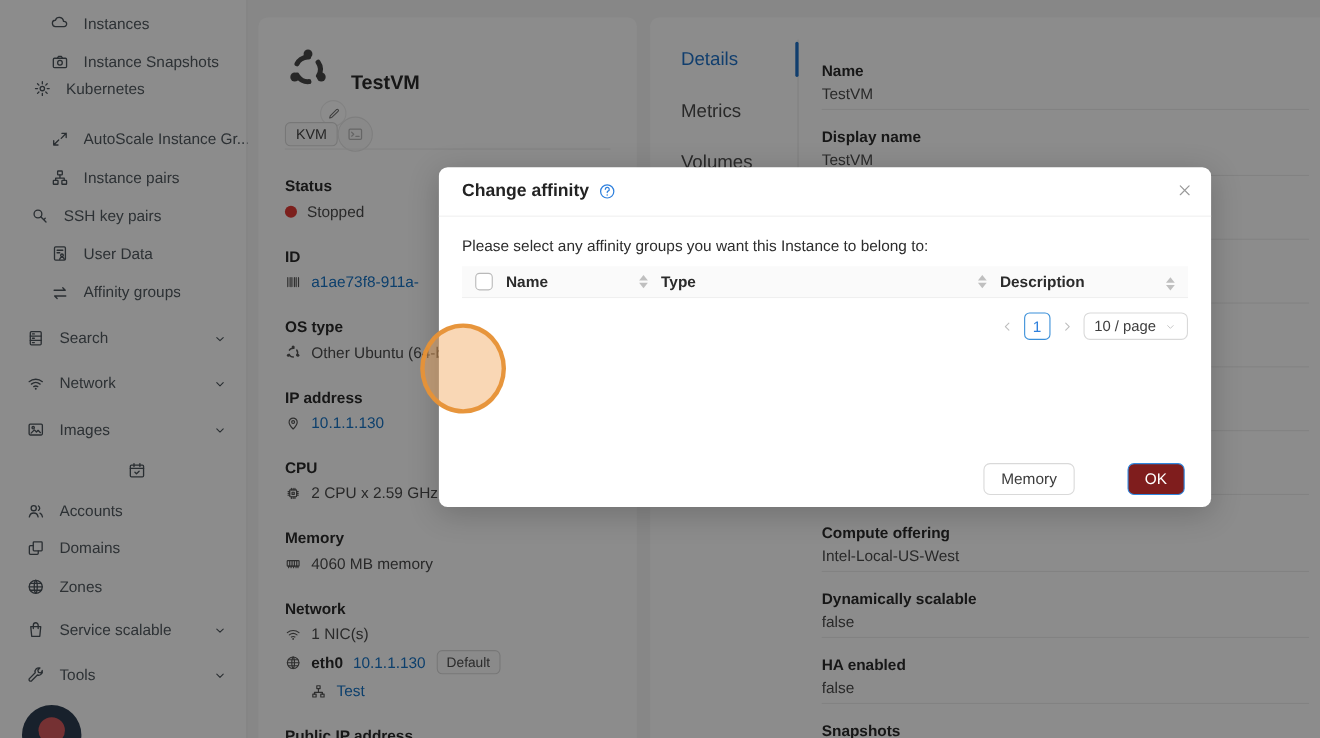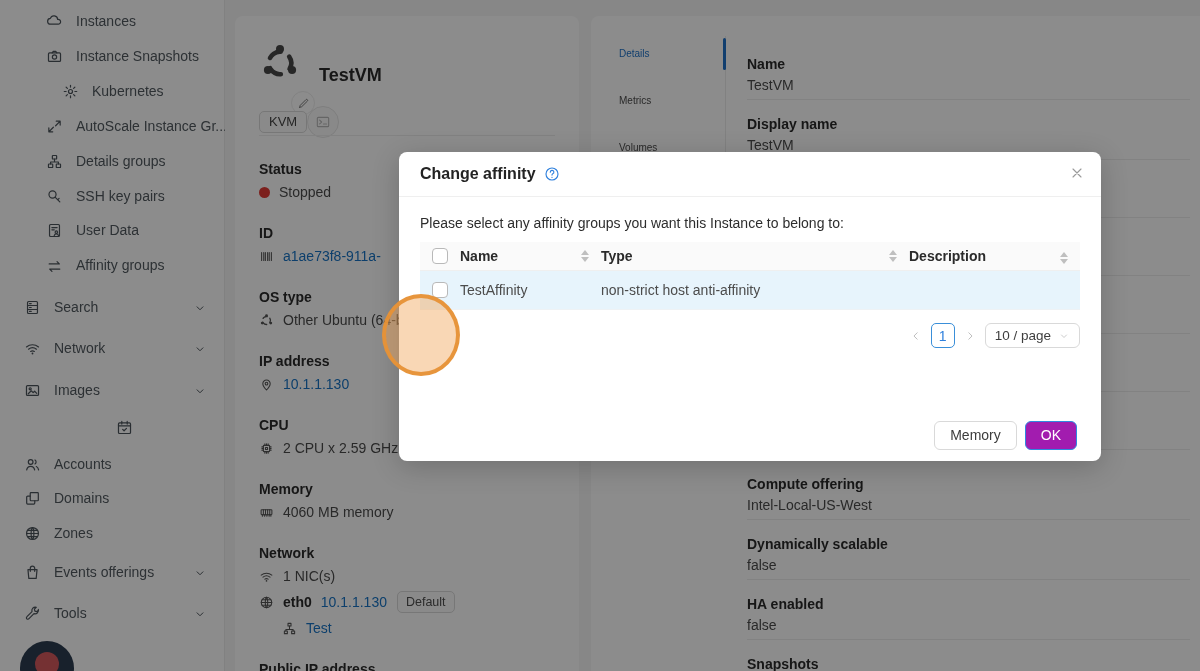--- a/index.html
+++ b/index.html
@@ -38,21 +38,21 @@
   .fline .txt.link{color:#1874c5;cursor:pointer;}
   .fline .boldtxt{margin-left:9px;font-weight:700;color:#2b2b2b;}
   .fline.indent{margin-left:23px;}
   .mini-tag{margin-left:10px;height:22px;padding:0 8px;border:1px solid #d9d9d9;border-radius:5px;background:#fbfbfb;font-size:12.5px;color:#4f4f4f;line-height:20px;}
   .status-dot{width:11px;height:11px;border-radius:50%;background:#e23b36;flex:none;}
 
   
   .tabs{position:absolute;left:0;top:0;width:136px;height:180px;}
   .tab-rail{position:absolute;left:134px;top:20px;width:1px;height:132px;background:#ebebeb;}
   .tab-ink{position:absolute;left:132px;top:22px;width:3px;height:32px;background:#1f72c8;border-radius:2px;}
-  .tab{position:absolute;left:28px;height:18px;line-height:18px;font-size:10px;color:#4c4c4c;cursor:pointer;white-space:nowrap;}
+  .tab{position:absolute;left:28px;height:18px;line-height:18px;font-size:17px;color:#4c4c4c;cursor:pointer;white-space:nowrap;}
   .tab.active{color:#1f72c8;}
   .d-rows{position:absolute;left:156px;top:24px;right:26px;}
   .d-row{height:60px;padding-top:16px;border-bottom:1px solid #ededed;}
   .d-row.tall{height:70px;padding-top:26px;}
   .d-row.spacer{height:58px;padding:0;}
   .d-row .dlabel{font-size:14px;font-weight:700;color:#2b2b2b;}
   .d-row .dvalue{margin-top:5px;font-size:14px;color:#4c4c4c;}
 
   
   .mask{position:absolute;inset:0;background:rgba(0,0,0,0.45);z-index:40;}
@@ -86,21 +86,21 @@
 
   .pager{margin-top:13px;display:flex;justify-content:flex-end;align-items:center;gap:8px;}
   .pg-btn{width:22px;height:24px;display:flex;align-items:center;justify-content:center;color:#bdbdbd;cursor:pointer;}
   .pg-cur{width:24px;height:25px;border:1px solid #3a8fd9;border-radius:5px;color:#2f80dd;font-size:14px;display:flex;align-items:center;justify-content:center;background:#fff;cursor:pointer;}
   .pg-size{height:25px;border:1px solid #d9d9d9;border-radius:6px;background:#fff;padding:0 9px;font-size:13.5px;color:#3e3e3e;display:flex;align-items:center;gap:7px;cursor:pointer;}
   .pg-size .chev{color:#c3c3c3;display:flex;}
 
   .m-footer{position:absolute;left:0;right:0;bottom:0;height:52px;display:flex;justify-content:flex-end;align-items:center;gap:8px;padding-right:24px;}
   .btn{height:29px;border-radius:6px;font-size:14px;padding:0 15px;cursor:pointer;}
   .btn-cancel{background:#fff;border:1px solid #d9d9d9;color:#3c3c3c;}
-  .btn-ok{background:#a21caf;border:1px solid #2f88e0;color:#fff;}
+  .btn-ok{background:#7f1d1d;border:1px solid #2f88e0;color:#fff;margin-left:40px;}
 
   
   .highlight{position:absolute;left:382px;top:294px;width:78px;height:82px;border-radius:50%;border:4px solid rgba(231,145,54,0.95);background:rgba(242,167,92,0.45);z-index:60;pointer-events:none;}
 
   .icn{display:inline-flex;}
   .icn svg{width:100%;height:100%;display:block;}
 </style>
 </head>
 <body>
 
@@ -119,21 +119,21 @@
         <div class="side-item" style="top: 46px; padding-left: 46px;">
           <span class="icn" style="width:17px;height:17px;">
             <svg viewBox="0 0 24 24" fill="none" stroke="currentColor" stroke-width="1.7" stroke-linecap="round" stroke-linejoin="round">
               <rect x="3.5" y="7" width="17" height="12" rx="1.5"></rect>
               <circle cx="12" cy="12.8" r="3"></circle>
               <path d="M8.7 7l1.5-2.3h3.6L15.3 7"></path>
             </svg>
           </span>
           <span class="lbl">Instance Snapshots</span>
         </div>
-        <div class="side-item" style="top: 81px; padding-left: 46px; margin-left: 16px;">
+        <div class="side-item" style="top: 70px; padding-left: 30px;">
           <span class="icn" style="width:17px;height:17px;">
             <svg viewBox="0 0 24 24" fill="none" stroke="currentColor" stroke-width="1.7" stroke-linecap="round" stroke-linejoin="round">
               <circle cx="12" cy="12" r="2.8"></circle>
               <path d="M12 3.2v2.6M12 18.2v2.6M3.2 12h2.6M18.2 12h2.6M5.8 5.8l1.8 1.8M16.4 16.4l1.8 1.8M18.2 5.8l-1.8 1.8M7.6 16.4l-1.8 1.8"></path>
             </svg>
           </span>
           <span class="lbl">Kubernetes</span>
         </div>
         <div class="side-item" style="top: 116px; padding-left: 46px;">
           <span class="icn" style="width:17px;height:17px;">
@@ -145,23 +145,23 @@
         </div>
         <div class="side-item" style="top: 151px; padding-left: 46px;">
           <span class="icn" style="width:17px;height:17px;">
             <svg viewBox="0 0 24 24" fill="none" stroke="currentColor" stroke-width="1.7" stroke-linecap="round" stroke-linejoin="round">
               <rect x="9" y="3.5" width="6" height="5" rx="0.8"></rect>
               <rect x="3.5" y="15.5" width="6" height="5" rx="0.8"></rect>
               <rect x="14.5" y="15.5" width="6" height="5" rx="0.8"></rect>
               <path d="M12 8.5v3.2M6.5 15.5v-2.8h11v2.8"></path>
             </svg>
           </span>
-          <span class="lbl">Details groups</span>
-        </div>
-        <div class="side-item" style="top: 186px; padding-left: 46px;">
+          <span class="lbl">Instance pairs</span>
+        </div>
+        <div class="side-item" style="top: 186px; padding-left: 28px;">
           <span class="icn" style="width:17px;height:17px;">
             <svg viewBox="0 0 24 24" fill="none" stroke="currentColor" stroke-width="1.7" stroke-linecap="round" stroke-linejoin="round">
               <circle cx="9.2" cy="9.2" r="5"></circle>
               <path d="M12.8 12.8l6.7 6.7M16.6 16.6l1.9-1.9"></path>
             </svg>
           </span>
           <span class="lbl">SSH key pairs</span>
         </div>
         <div class="side-item" style="top: 220px; padding-left: 46px;">
           <span class="icn" style="width:17px;height:17px;">
@@ -261,21 +261,21 @@
           </span>
           <span class="lbl">Zones</span>
         </div>
         <div class="side-item" style="top: 562px; padding-left: 24px;">
           <span class="icn" style="width:17px;height:17px;">
             <svg viewBox="0 0 24 24" fill="none" stroke="currentColor" stroke-width="1.7" stroke-linecap="round" stroke-linejoin="round">
               <path d="M5.6 8h12.8l-1.2 12.4H6.8L5.6 8z"></path>
               <path d="M8.9 10.4V6.1a3.1 3.1 0 0 1 6.2 0v4.3"></path>
             </svg>
           </span>
-          <span class="lbl">Events offerings</span>
+          <span class="lbl">Service scalable</span>
           <span class="chev"><span class="icn" style="width:14px;height:14px;">
               <svg viewBox="0 0 24 24" fill="none" stroke="currentColor" stroke-width="1.7" stroke-linecap="round" stroke-linejoin="round">
                 <path d="M7 10l5 5 5-5"></path>
               </svg>
             </span></span>
         </div>
         <div class="side-item" style="top: 603px; padding-left: 24px;">
           <span class="icn" style="width:17px;height:17px;">
             <svg viewBox="0 0 24 24" fill="none" stroke="currentColor" stroke-width="1.7" stroke-linecap="round" stroke-linejoin="round">
               <path d="M20.3 6.2a4.9 4.9 0 0 1-6.2 6L7 19.3a2 2 0 1 1-2.8-2.8l7.1-7.1a4.9 4.9 0 0 1 6-6.2l-2.6 2.6.7 2.9 2.9.7 2-2.2z"></path>
@@ -520,28 +520,20 @@
               </span>
             </span>
             <span class="c-desc">
               <span>Description</span>
               <span class="sorter">
                 <i class="up"></i>
                 <i class="down"></i>
               </span>
             </span>
           </div>
-          <div class="t-row t-data">
-            <span class="c-cb">
-              <span class="checkbox"></span>
-            </span>
-            <span class="c-name">TestAffinity</span>
-            <span class="c-type">non-strict host anti-affinity</span>
-            <span class="c-desc"></span>
-          </div>
         </div>
       <div class="pager">
         <span class="pg-btn icn" id="pg-prev" style="width: 14px; height: 14px;">
             <svg viewBox="0 0 24 24" fill="none" stroke="currentColor" stroke-width="1.7" stroke-linecap="round" stroke-linejoin="round">
               <path d="M14 6.5L8.5 12l5.5 5.5"></path>
             </svg>
           </span>
         <span class="pg-cur">1</span>
         <span class="pg-btn icn" id="pg-next" style="width: 14px; height: 14px;">
             <svg viewBox="0 0 24 24" fill="none" stroke="currentColor" stroke-width="1.7" stroke-linecap="round" stroke-linejoin="round">

